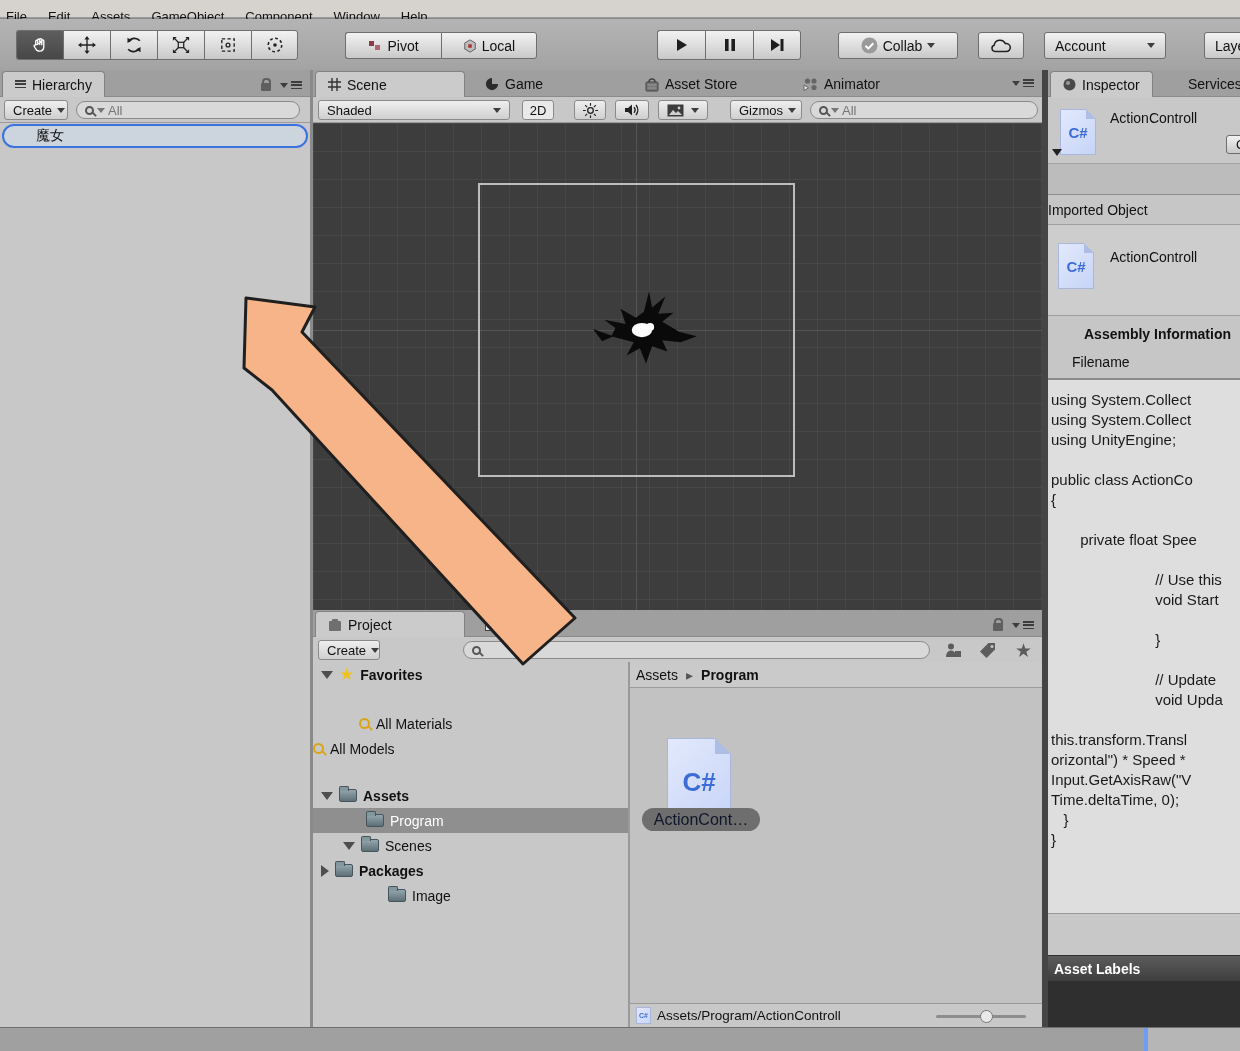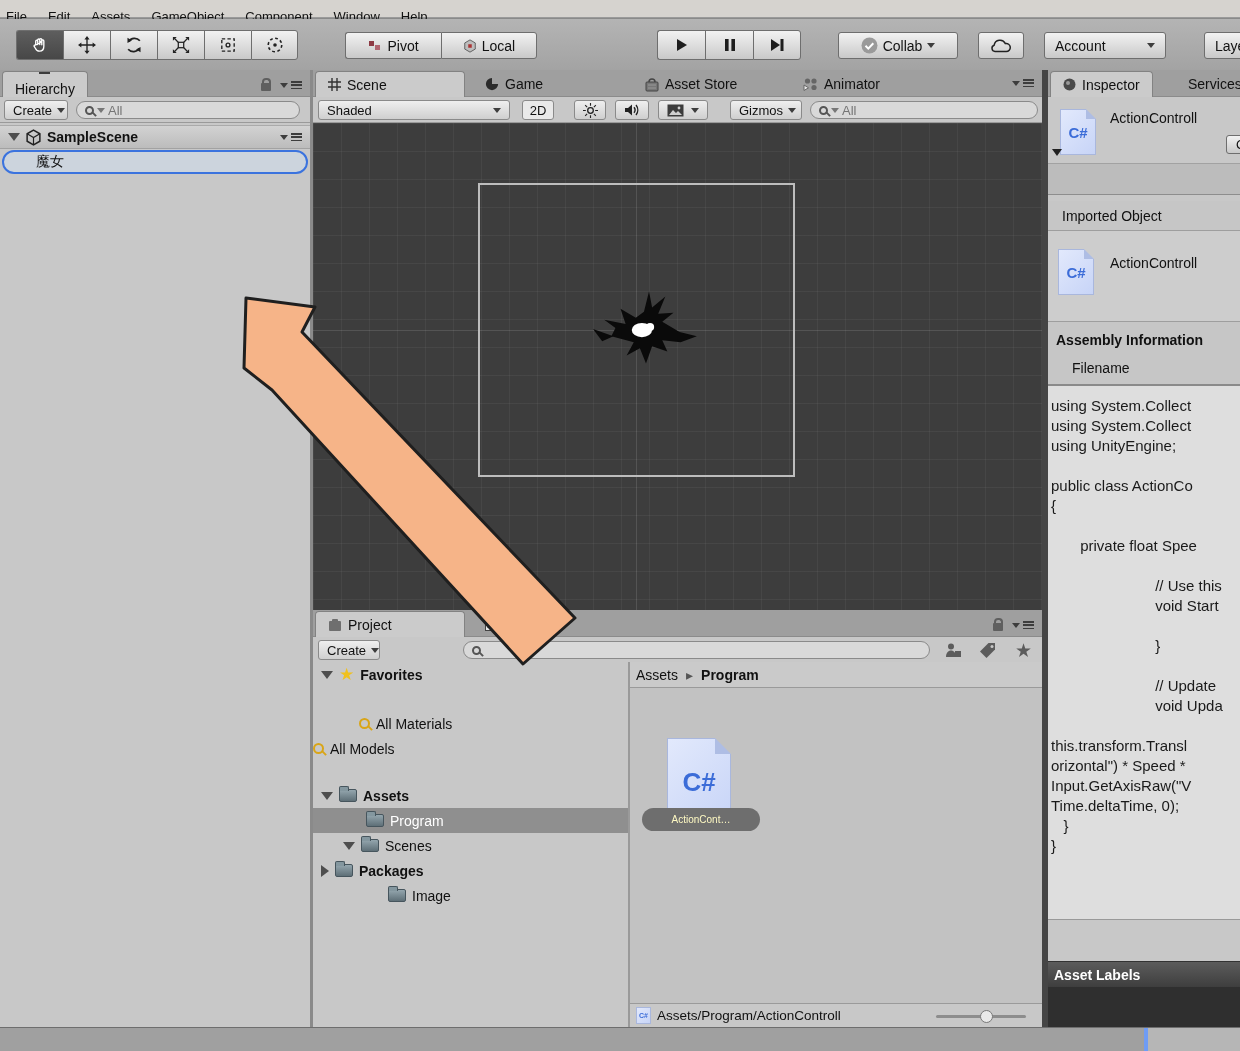--- a/index.html
+++ b/index.html
@@ -75,30 +75,30 @@
   .camrect { position:absolute; left:165px; top:60px; width:317px; height:294px; border:2px solid #bdbdbd; }
 
   
   #project { left:313px; top:610px; width:729px; height:417px; }
   .ptree { position:absolute; left:0; top:52px; width:315px; bottom:0; background:#c8c8c8; font-size:14px; }
   .trow { height:25px; display:flex; align-items:center; gap:6px; }
   .trow .lbl { white-space:nowrap; }
   .pdivider { position:absolute; left:315px; top:52px; width:2px; bottom:0; background:#9a9a9a; }
   .ppane { position:absolute; left:317px; top:52px; right:0; bottom:24px; background:#c2c2c2; }
   .crumb { height:26px; background:#cacaca; border-bottom:1px solid #9a9a9a; display:flex; align-items:center; gap:8px; padding-left:6px; font-size:14px; }
-  .pill { position:absolute; left:12px; top:146px; width:118px; height:23px; background:#6e6e6e; border-radius:12px; color:#fef9c3; font-size:10px; display:flex; align-items:center; justify-content:center; }
+  .pill { position:absolute; left:12px; top:146px; width:118px; height:23px; background:#6e6e6e; border-radius:12px; color:#0f172a; font-size:16px; display:flex; align-items:center; justify-content:center; }
   .pfooter { position:absolute; left:317px; right:0; bottom:0; height:24px; background:#c8c8c8; border-top:1px solid #9a9a9a; display:flex; align-items:center; gap:6px; padding-left:6px; font-size:13.5px; }
   .slider-track { position:absolute; right:16px; top:11px; width:90px; height:3px; background:#8d8d8d; border-radius:2px; }
   .slider-thumb { position:absolute; left:44px; top:-5px; width:13px; height:13px; border-radius:50%; background:#e9e9e9; border:1px solid #787878; }
 
   
   #inspector { left:1048px; top:70px; width:192px; height:957px; }
   .ins-header { position:relative; height:66px; background:#c8c8c8; }
   .ins-band { height:32px; background:#bcbcbc; border-top:1px solid #a2a2a2; border-bottom:1px solid #8d8d8d; }
-  .ins-row-label { height:30px; background:#c6c6c6; border-bottom:1px solid #9e9e9e; display:flex; align-items:center; padding-left:14px; font-size:14px;margin-top:6px; }
+  .ins-row-label { height:30px; background:#c6c6c6; border-bottom:1px solid #9e9e9e; display:flex; align-items:center; padding-left:0; font-size:14px; }
   .ins-imported { position:relative; height:90px; background:#cdcdcd; }
   .ins-asm { position:relative; height:63px; background:#c6c6c6; border-top:1px solid #9e9e9e; }
   .codearea { position:relative; height:535px; background:#dedede; border-top:2px solid #8a8a8a; padding:10px 3px 0 3px; overflow:hidden; }
   .code-line { white-space:pre; font-size:15px; line-height:20px; min-height:20px; color:#1a1a1a; }
   .asset-labels-bar { height:26px; background:linear-gradient(#5c5c5c,#3e3e3e); border-top:1px solid #333; color:#fff; font-weight:bold; display:flex; align-items:center; padding-left:6px; font-size:14px; }
   .asset-labels-body { height:47px; background:#2f2f2f; }
 
   
   .statusbar { position:absolute; left:0; top:1027px; width:1240px; height:24px; background:#a0a0a0; border-top:1px solid #6e6e6e; }
   .status-blue { position:absolute; left:1144px; top:0; width:4px; height:24px; background:#6f9cf5; }
@@ -242,54 +242,40 @@
     <span>Account</span>
     <span class="dd"></span>
   </div>
   <div class="btn layers">
     <span>Layers</span>
   </div>
 </div>
 
 <div class="panel" id="hierarchy">
   <div class="tabstrip">
-    <div class="tab active" style="left:2px;flex-direction:column;">
+    <div class="tab active" style="left:2px;">
       <span class="mlines"></span>
       <span>Hierarchy</span>
     </div>
     <div class="panelmenu">
       <span class="lock"></span>
       <span class="dd" style="margin-left:6px"></span>
       <span class="mlines"></span>
     </div>
   </div>
   <div class="subbar">
     <div class="smallbtn" style="left:4px;width:64px;">
       <span>Create</span>
       <span class="dd"></span>
     </div>
     <div class="oval" style="left:76px;right:10px;">
       <span class="lens"></span>
       <span class="dd" style="border-top-color:#777;"></span>
       <input placeholder="All" style="">
     </div>
-  </div>
-  <div class="scene-row">
-    <span class="tri-d"></span>
-    <span>
-        <svg width="17" height="17" viewBox="0 0 16 16">
-          <path d="M8 1l6 3.5v7L8 15 2 11.5v-7z" fill="none" stroke="#222" stroke-width="1.4"></path>
-          <path d="M2 4.5L8 8l6-3.5M8 8v7" stroke="#222" stroke-width="1.1" fill="none"></path>
-        </svg>
-      </span>
-    <span>SampleScene</span>
-    <span style="margin-left:auto;display:flex;gap:3px;align-items:center;">
-      <span class="dd"></span>
-      <span class="mlines"></span>
-    </span>
   </div>
   <div class="rename">
     <span>魔女</span>
   </div>
 </div>
 
 <div class="panel" id="sceneview">
   <div class="tabstrip">
     <div class="tab active" style="left:2px;width:150px;">
       <span>
@@ -547,21 +533,21 @@
 
   <div class="ins-imported">
     <div class="csfile abs" style="left:10px;top:18px;width:36px;height:46px;font-size:15px;">
       <span>C#</span>
       <span class="abs" style="top:-1px;right:-1px;width:0;height:0;border-style:solid;border-width:0 10px 10px 0;border-color:#cdcdcd #cdcdcd #aebde4 #aebde4;"></span>
     </div>
     <span class="abs" style="left:62px;top:24px;font-size:14px;white-space:nowrap;">ActionControll</span>
   </div>
 
   <div class="ins-asm">
-    <span class="abs" style="left:8px;top:10px;font-weight:bold;font-size:14px;white-space:nowrap;">Assembly Information</span>
+    <span class="abs" style="left:36px;top:10px;font-weight:bold;font-size:14px;white-space:nowrap;">Assembly Information</span>
     <span class="abs" style="left:24px;top:38px;font-size:14px;">Filename</span>
   </div>
 
   <div class="codearea">
     <div class="code-line">using System.Collect</div>
     <div class="code-line">using System.Collect</div>
     <div class="code-line">using UnityEngine;</div>
     <div class="code-line"></div>
     <div class="code-line">public class ActionCo</div>
     <div class="code-line">{</div>

